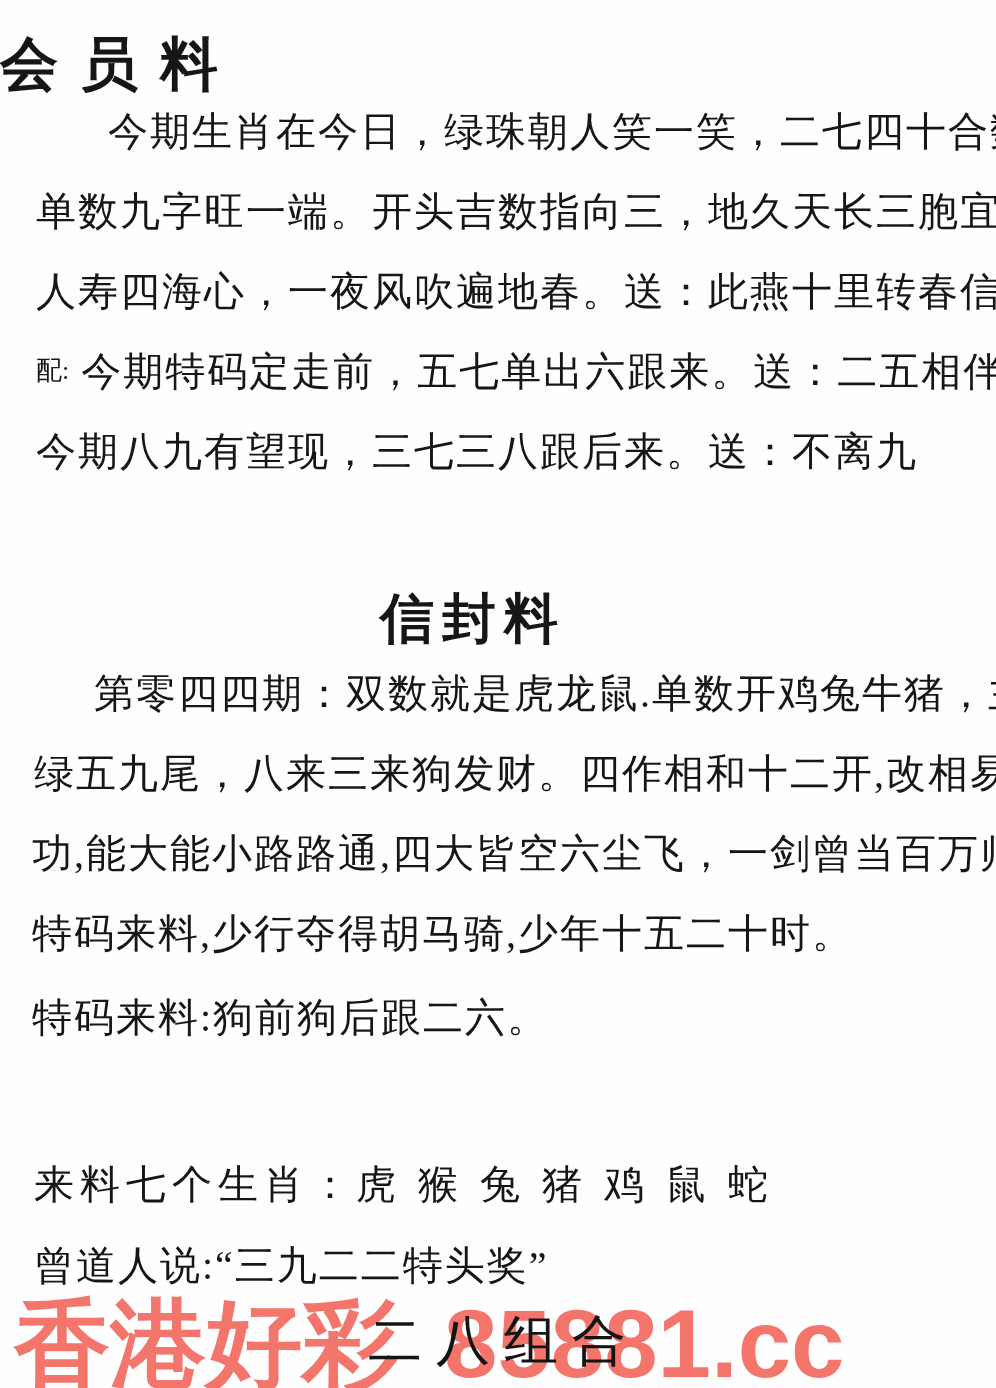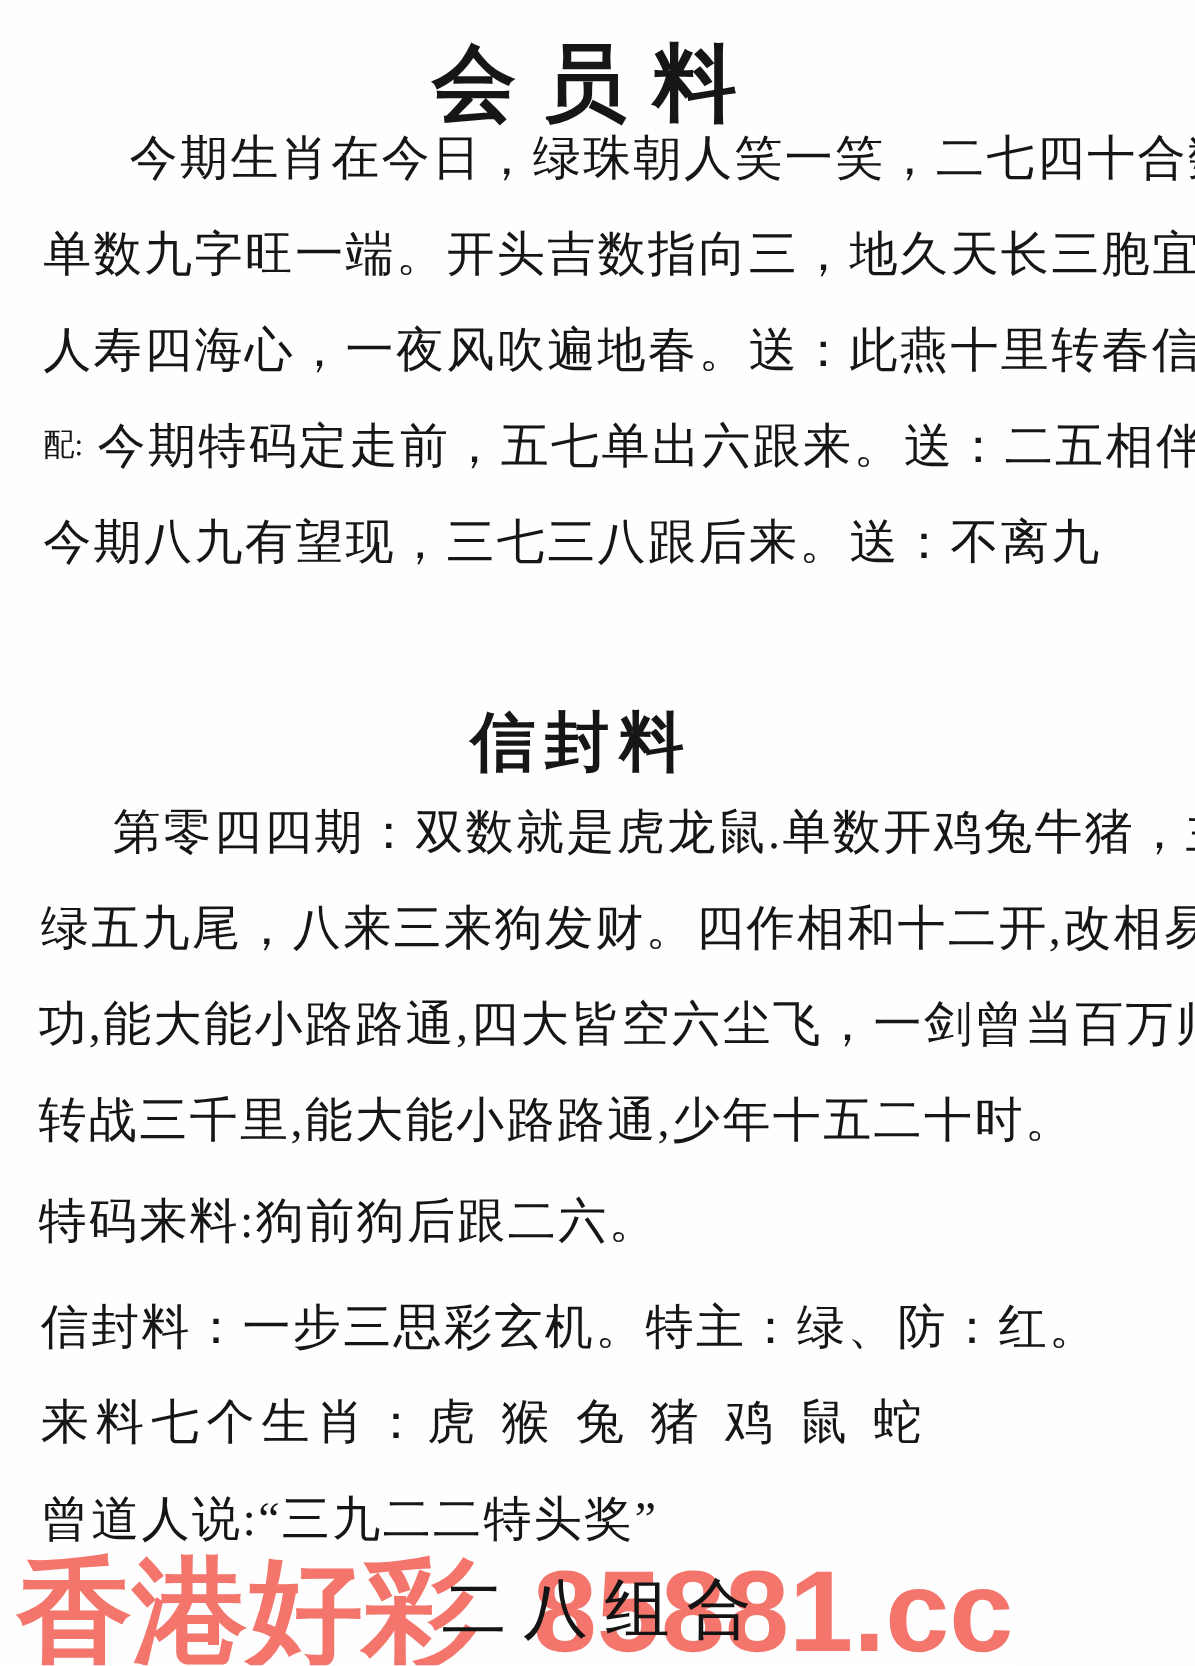--- a/index.html
+++ b/index.html
@@ -15,34 +15,32 @@
   .line{
     position:absolute;
     font-size:40px;
     line-height:1;
     white-space:nowrap;
     letter-spacing:2px;
   }
   .title-main{
     position:absolute;
     width:100%;
-    text-align:center;
-    font-size:70px;
+    font-size:58px;
     font-weight:bold;
     letter-spacing:22px;
     line-height:1;
   }
   .title-sub{
     position:absolute;
     font-size:54px;
     font-weight:bold;
     letter-spacing:8px;
     line-height:1;
     white-space:nowrap;
-    margin-left:12px;
   }
   .small-prefix{
     font-size:26px;
     letter-spacing:0;
     vertical-align:6px;
   }
   .watermark{
     position:absolute;
     left:14px;
     top:1296px;
@@ -84,23 +82,22 @@
     <span>今期特码定走前，五七单出六跟来。送：二五相伴分。</span>
   </div>
 
   <div class="line" style="top:432px;left:36px;">今期八九有望现，三七三八跟后来。送：不离九</div>
 
   <div class="title-sub" style="top:592px;left:380px;">信封料</div>
 
   <div class="line" style="top:674px;left:94px;">第零四四期：双数就是虎龙鼠.单数开鸡兔牛猪，主蓝防</div>
   <div class="line" style="top:754px;left:34px;">绿五九尾，八来三来狗发财。四作相和十二开,改相易形有奇</div>
   <div class="line" style="top:834px;left:32px;">功,能大能小路路通,四大皆空六尘飞，一剑曾当百万师,一身</div>
-  <div class="line" style="top:914px;left:32px;">转战三千里,能大能小路路通,少年十五二十时。</div>
+  <div class="line" style="top:914px;left:32px;">特码来料,少行夺得胡马骑,少年十五二十时。</div>
   <div class="line" style="top:998px;left:32px;">特码来料:狗前狗后跟二六。</div>
-  <div class="line" style="top:1086px;left:34px;">信封料：一步三思彩玄机。特主：绿、防：红。</div>
   <div class="line zodiac" style="top:1165px;left:34px;">来料七个生肖：虎 猴 兔 猪 鸡 鼠 蛇</div>
   <div class="line" style="top:1246px;left:34px;">曾道人说:“三九二二特头奖”</div>
 
   <div class="watermark" style="color: rgb(243, 117, 107);">
     <span>香港好彩</span><span class="site-gap"></span><span>85881.cc</span>
   </div>
 
   <div class="overlay-line">二八组合</div>
 
 </div>

